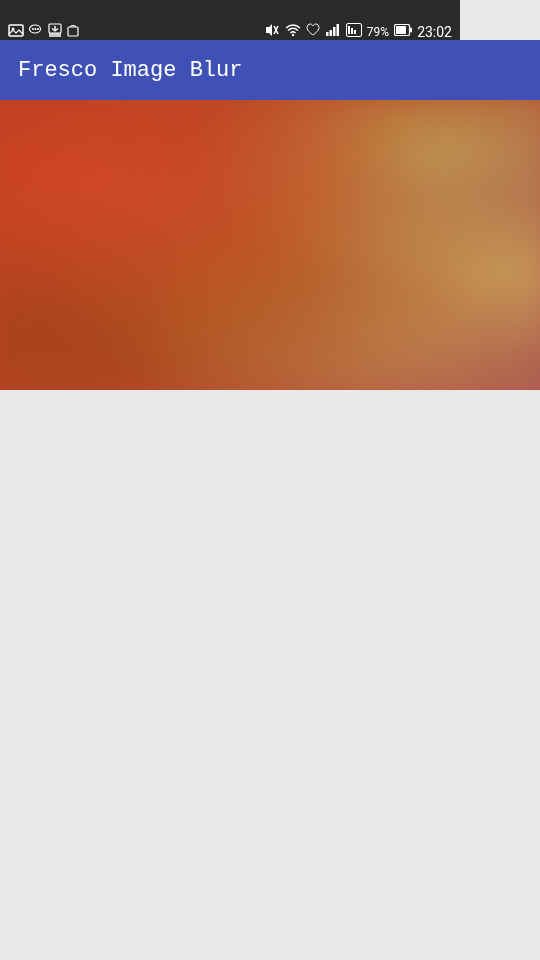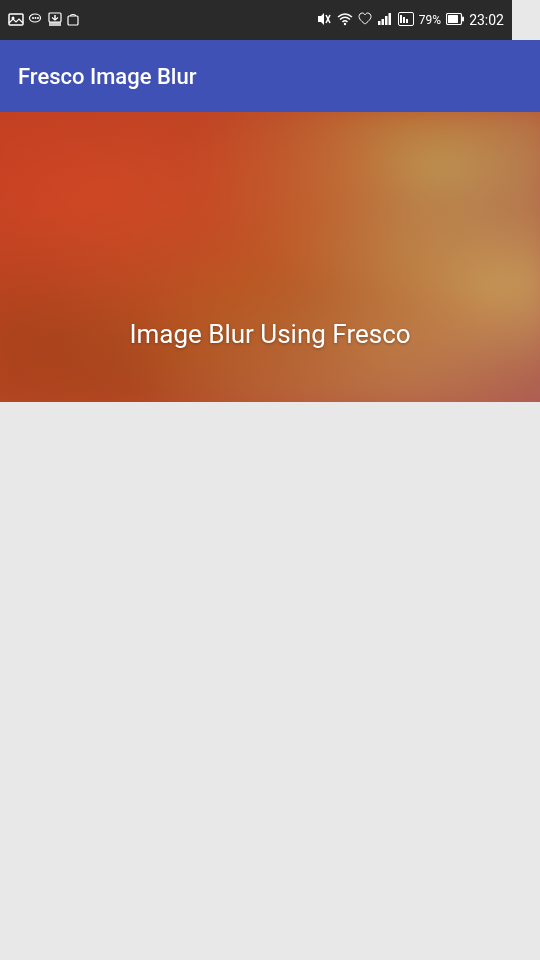--- a/index.html
+++ b/index.html
@@ -12,25 +12,25 @@
     body {
       width: 540px;
       height: 960px;
       overflow: hidden;
       font-family: 'Roboto', Arial, sans-serif;
       background: #e8e8e8;
     }
 
     
     .status-bar {
-      width: 512px;
+      width: 460px;
       height: 40px;
       background: #2a2a2a;
       display: flex;
-      align-items: center;
+      align-items: flex-end;
       justify-content: space-between;
       padding: 0 8px;
       color: white;
       font-size: 13px;
     }
 
     .status-left {
       display: flex;
       align-items: center;
       gap: 4px;
@@ -53,25 +53,26 @@
     }
 
     .time {
       font-size: 14px;
       font-weight: 400;
     }
 
     
     .app-bar {
       width: 540px;
-      height: 72px;
+      height: 60px;
       background: #3f51b5;
       display: flex;
       align-items: center;
       padding: 0 18px;
+      font-family: Liberation Mono, monospace;
     }
 
     .app-title {
       color: white;
       font-size: 22px;
       font-weight: 500;
     }
 
     
     .image-container {
@@ -224,17 +225,17 @@
 </div>
 
 <div class="app-bar">
   <span class="app-title">Fresco Image Blur</span>
 </div>
 
 <div class="image-container">
   <div class="blurred-bg"></div>
   <div class="blurred-overlay"></div>
   <div class="image-text-overlay">
-    <span>Image Blur Using Fresco</span><br>
+    <br>
   </div>
 </div>
 
 <div class="content-area"></div>
 
 </body></html>

